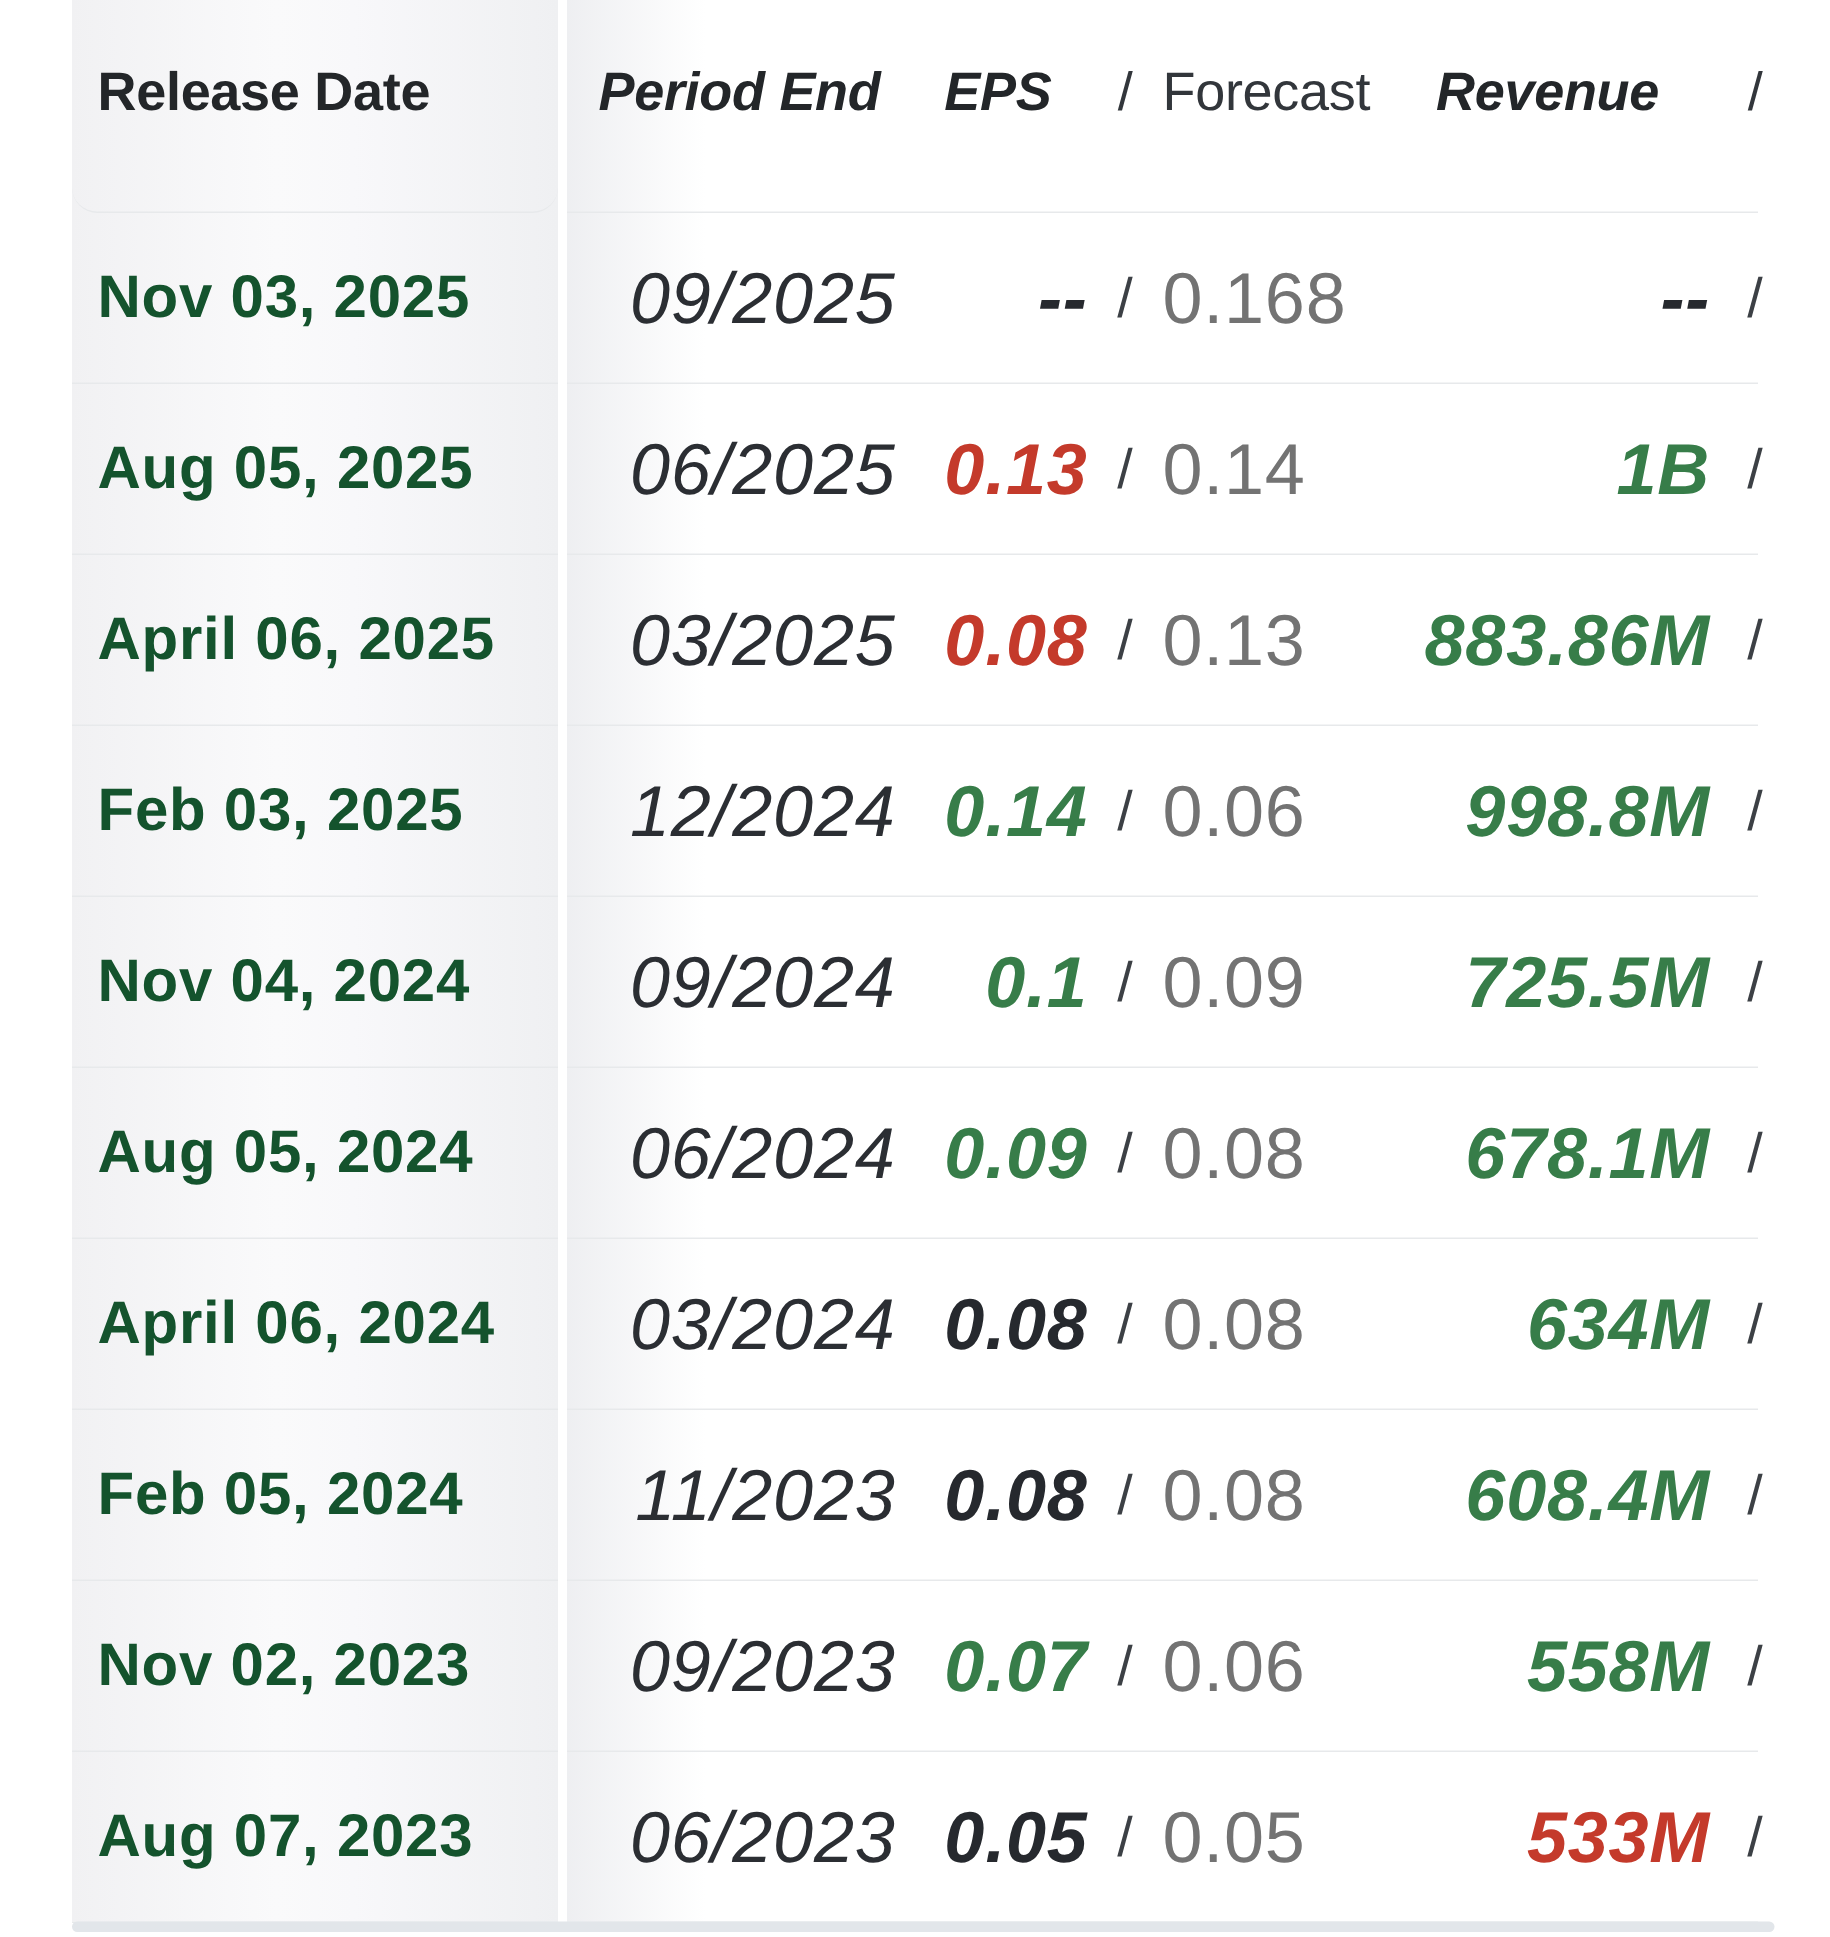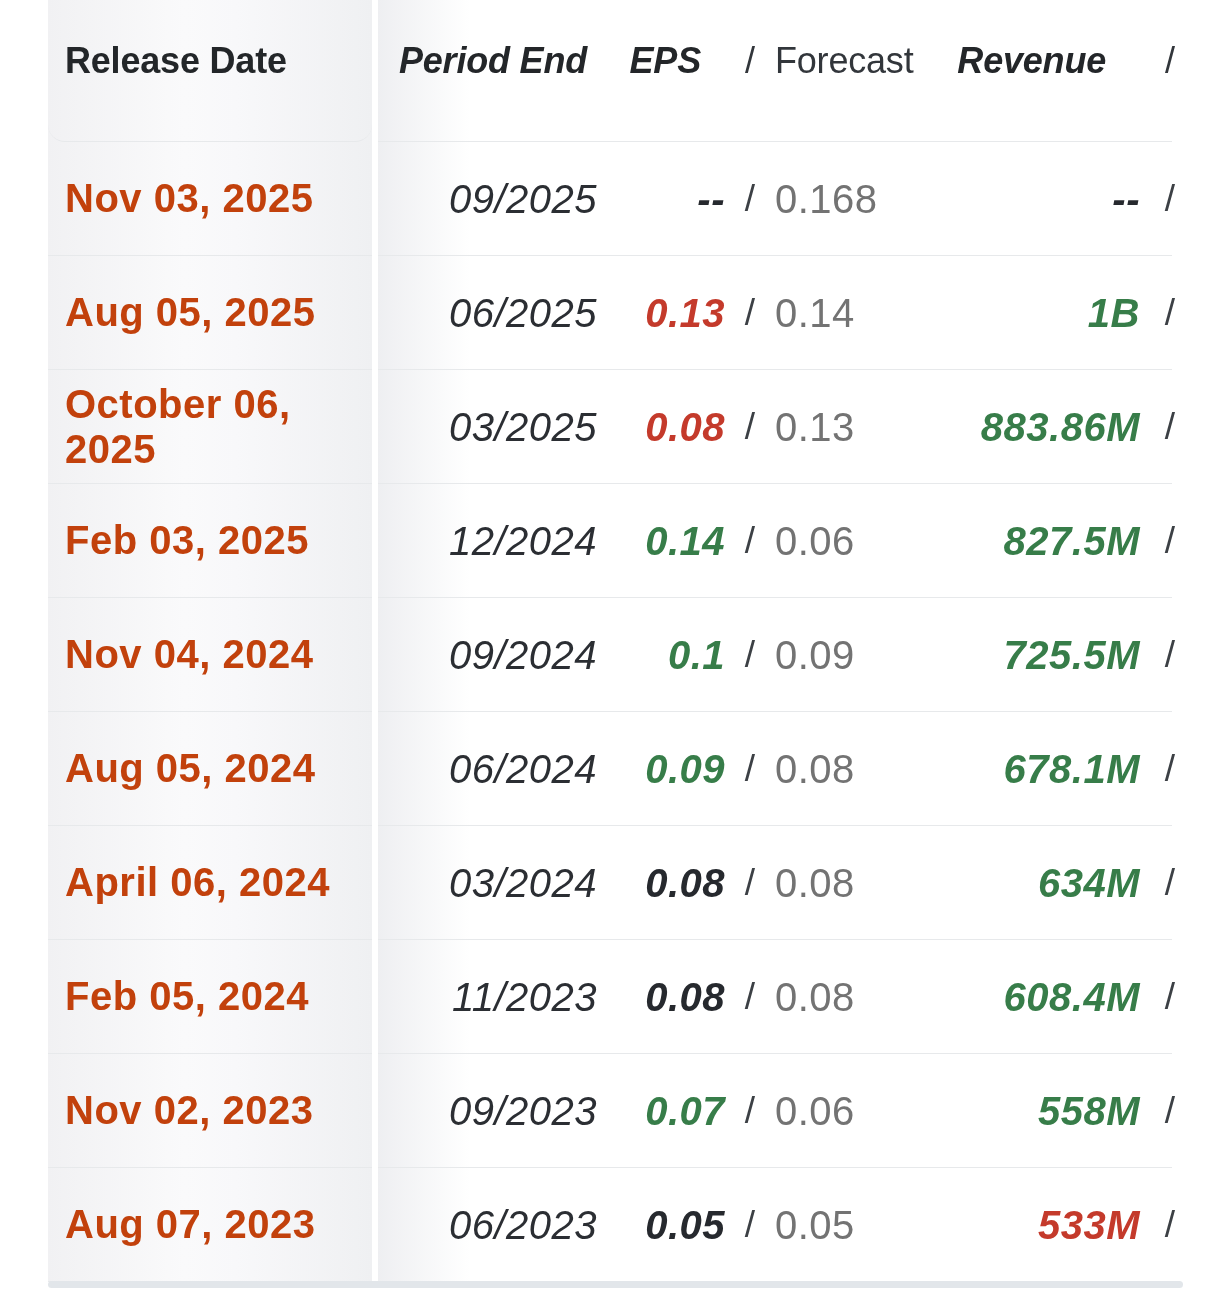--- a/index.html
+++ b/index.html
@@ -61,22 +61,22 @@
   .c-center{text-align:center;}
 
   
   .h-label{font-size:36px;font-weight:700;color:#232629;letter-spacing:-0.2px;}
   .h-plain{font-weight:400;color:#32363b;}
   .hrow .pe-h{padding-right:10px;box-sizing:border-box;}
   .hrow .eps-h{padding-right:24px;box-sizing:border-box;}
   .hrow .rev-h{padding-right:34px;box-sizing:border-box;}
 
   
-  .date-txt{font-size:40px;font-weight:700;color:#c2410c;letter-spacing:0.5px;}
-  .val{font-size:40px;color:#2b2e33;letter-spacing:0.5px;}
+  .date-txt{font-size:40px;font-weight:700;color:#14532d;letter-spacing:0.5px;}
+  .val{font-size:48px;color:#2b2e33;letter-spacing:0.5px;}
   .actual{font-weight:700;}
   .forecast{color:#737373;}
   .sep{font-size:37px;color:#3c4045;font-weight:400;}
 
   .st-beat{color:var(--pos);}
   .st-miss{color:var(--neg);}
   .st-inline{color:var(--neu);}
   .st-na{color:var(--neu);}
 
   
@@ -149,21 +149,21 @@
       <div class="c-right val actual st-beat">1B</div>
       <div class="c-center sep">/</div>
       <div></div>
     </div>
   </div>
 
   <div class="row">
     <div class="left">
       <div class="gutter"></div>
       <div class="cell-date">
-        <span class="date-txt">October 06, 2025</span>
+        <span class="date-txt">April 06, 2025</span>
       </div>
     </div>
     <div class="gap"></div>
     <div class="right">
       <div class="c-right val">03/2025</div>
       <div class="c-right val actual st-miss">0.08</div>
       <div class="c-center sep">/</div>
       <div class="c-left val forecast">0.13</div>
       <div class="c-right val actual st-beat">883.86M</div>
       <div class="c-center sep">/</div>
@@ -177,21 +177,21 @@
       <div class="cell-date">
         <span class="date-txt">Feb 03, 2025</span>
       </div>
     </div>
     <div class="gap"></div>
     <div class="right">
       <div class="c-right val">12/2024</div>
       <div class="c-right val actual st-beat">0.14</div>
       <div class="c-center sep">/</div>
       <div class="c-left val forecast">0.06</div>
-      <div class="c-right val actual st-beat">827.5M</div>
+      <div class="c-right val actual st-beat">998.8M</div>
       <div class="c-center sep">/</div>
       <div></div>
     </div>
   </div>
 
   <div class="row">
     <div class="left">
       <div class="gutter"></div>
       <div class="cell-date">
         <span class="date-txt">Nov 04, 2024</span>

